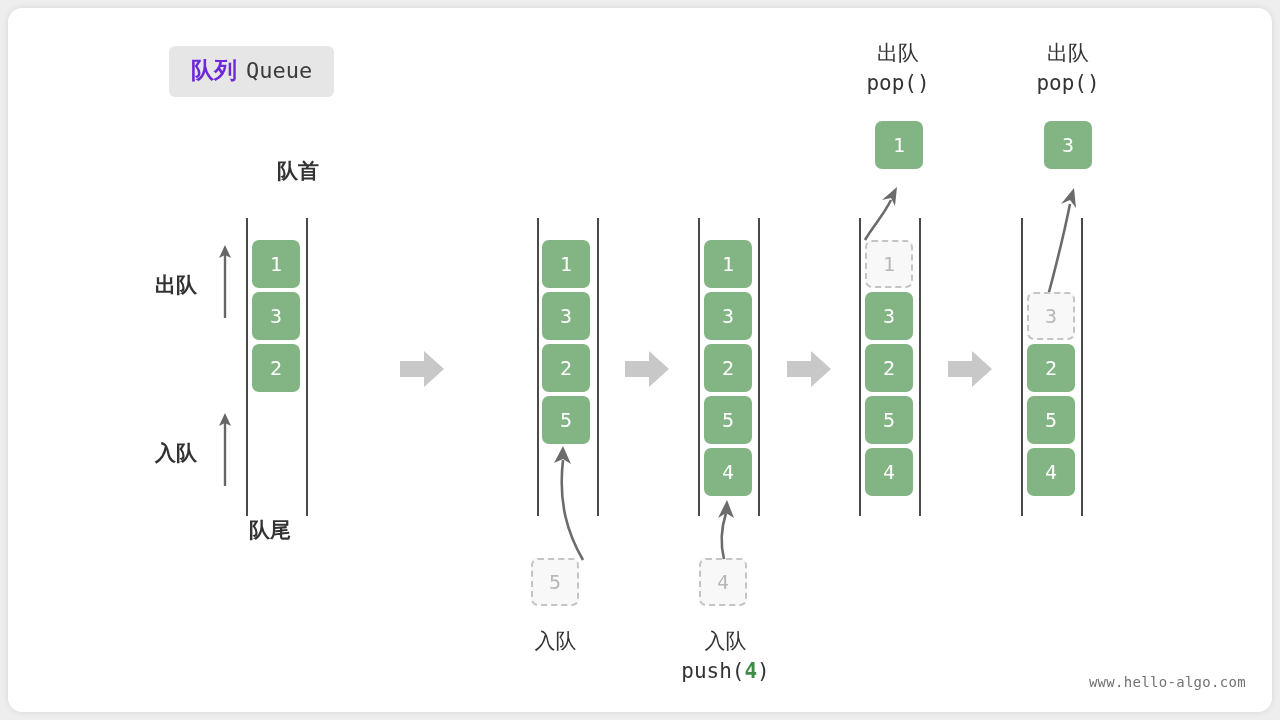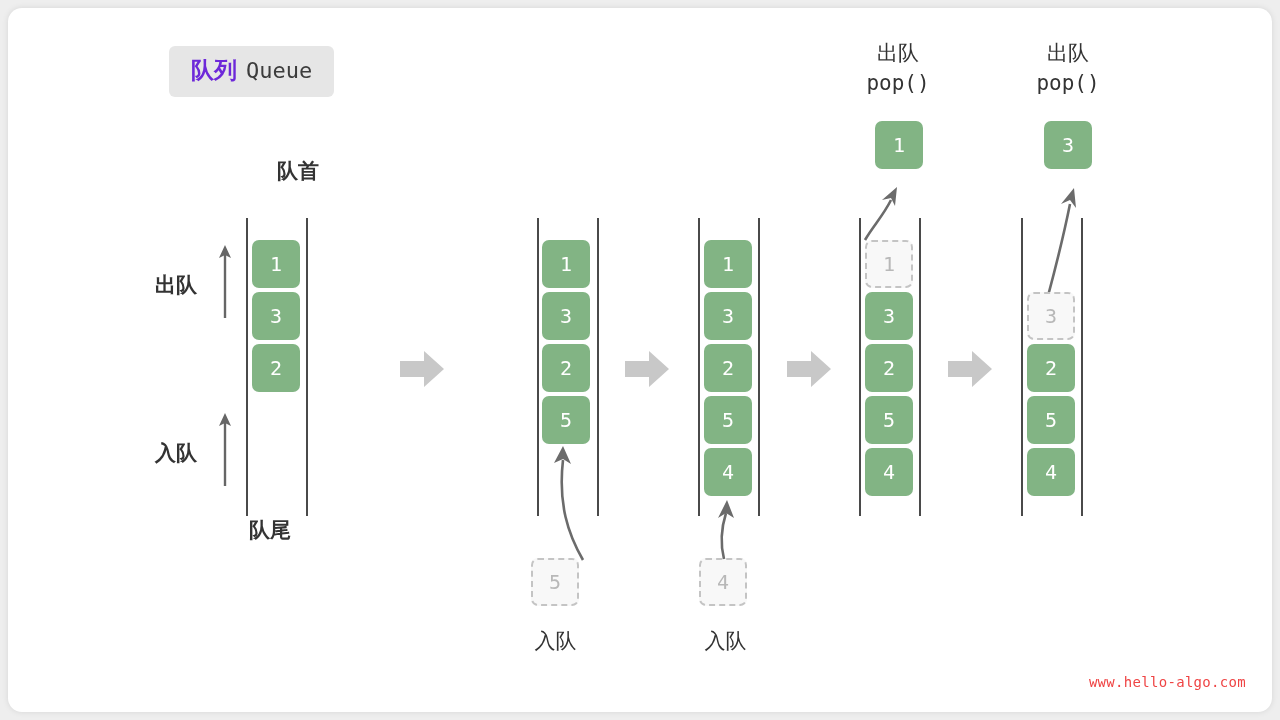--- a/index.html
+++ b/index.html
@@ -134,21 +134,21 @@
 
   
   .curve-svg { overflow: visible; }
 
   
   #watermark {
     right: 26px;
     bottom: 22px;
     font-family: "DejaVu Sans Mono", monospace;
     font-size: 14px;
-    color: #ef4444;
+    color: #737373;
     letter-spacing: 0.3px;
     white-space: nowrap;
   }
 </style>
 </head>
 <body>
 
 <div id="stage">
 <div id="card">
 
@@ -209,20 +209,21 @@
   <div class="abs cell filled" style="left:696px; top:388px;">5</div>
   <div class="abs cell filled" style="left:696px; top:440px;">4</div>
 
   <div class="abs cell ghost" style="left:691px; top:550px;">4</div>
   <svg class="abs curve-svg" style="left:690px; top:485px;" width="70" height="70">
     <path d="M26 66 C22 50 23 36 28 20" stroke="#6b6b6b" stroke-width="2.6" fill="none"></path>
     <path d="M29 7 L36 25 L28 20 L20 25 Z" fill="#6b6b6b"></path>
   </svg>
   <div class="abs op-caption" style="left:645px; top:618px; width:145px;">
     <span class="cn">入队</span>
+    <span class="code"><span>push(</span><span class="arg">4</span><span>)</span></span>
   </div>
 
   <svg class="abs step-arrow" style="left:779px; top:341px;" viewBox="0 0 44 40">
     <path d="M0 12 H24 V2 L44 20 L24 38 V28 H0 Z" fill="#c8c8c8"></path>
   </svg>
 
   <div class="abs op-caption" style="left:815px; top:30px; width:150px;">
     <span class="cn">出队</span>
     <span class="code">pop()</span>
   </div>

